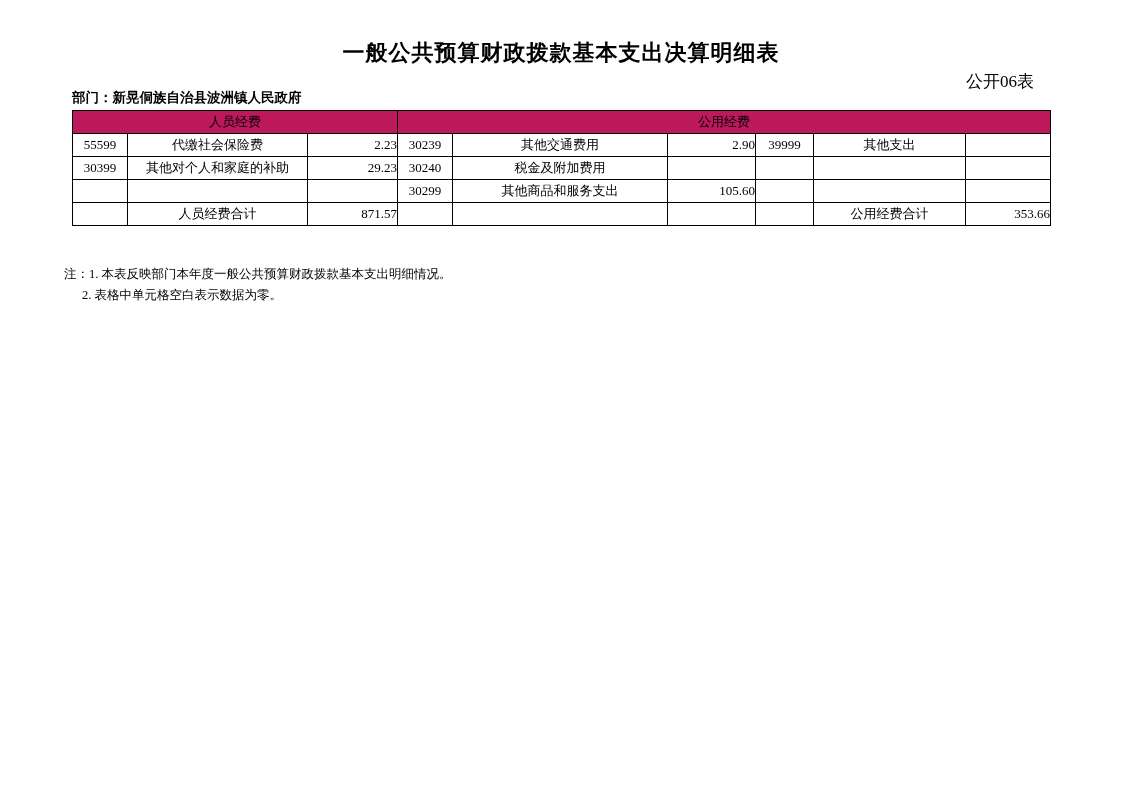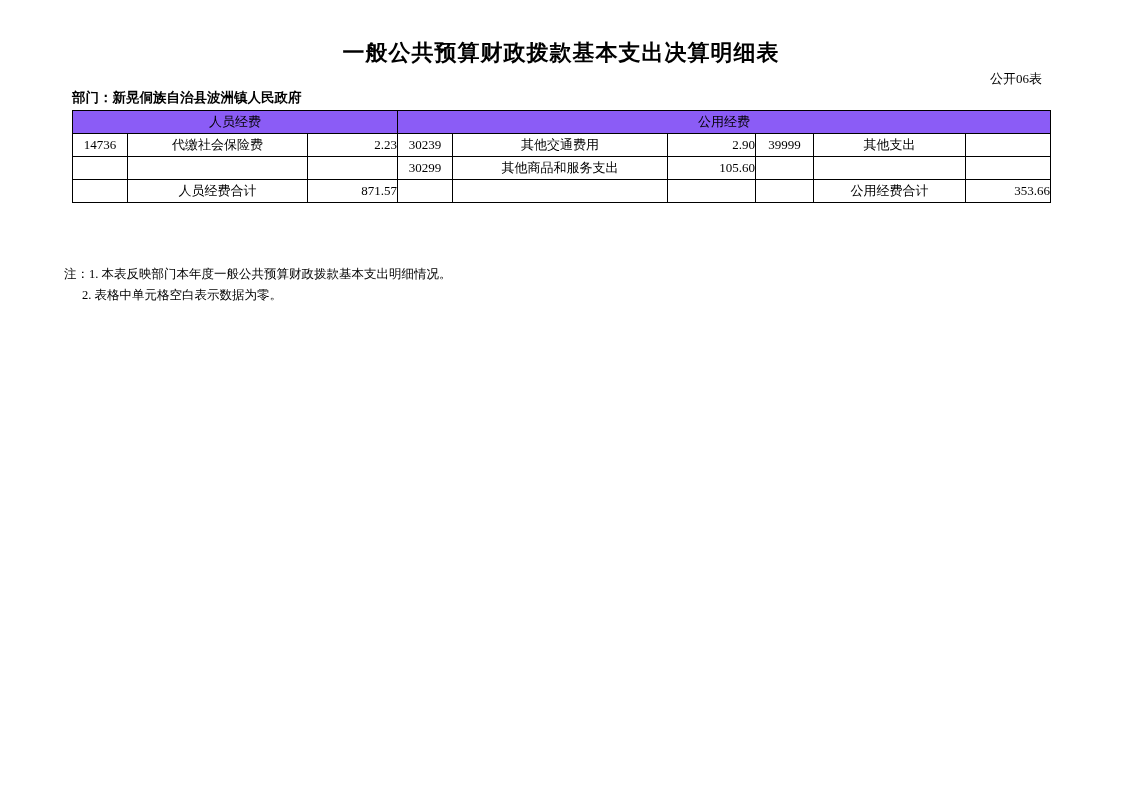--- a/index.html
+++ b/index.html
@@ -27,22 +27,22 @@
     width: 1122px;
     text-align: center;
     font-size: 22px;
     font-weight: bold;
     letter-spacing: 1px;
     font-family: "Liberation Serif", "DejaVu Serif", serif;
   }
   .form-code {
     position: absolute;
     top: 70px;
-    right: 80px;
-    font-size: 13px;
+    right: 88px;
+    font-size: 17px;
   }
   .dept-line {
     position: absolute;
     top: 89px;
     left: 72px;
     font-size: 13.5px;
     font-weight: bold;
   }
   .unit-line {
     position: absolute;
@@ -60,21 +60,21 @@
   }
   table.main td, table.main th {
     border: 1px solid #000000;
     font-size: 13px;
     font-weight: normal;
     padding: 0;
     height: 22px;
     line-height: 1.15;
   }
   .grp-head {
-    background: #8b5cf6;
+    background: #be185d;
     text-align: center;
     font-size: 14.5px;
     height: 26px;
   }
   .col-head {
     background: #d9d9d9;
     text-align: center;
     font-size: 13.5px;
     height: 32px;
     vertical-align: middle;
@@ -134,28 +134,39 @@
       <col style="width:85px">
     </colgroup>
     <thead>
       <tr>
         <td class="grp-head" colspan="3">人员经费</td>
         <td class="grp-head" colspan="6">公用经费</td>
       </tr>
     </thead>
     <tbody>
       <tr>
-        <td class="code">14736</td>
+        <td class="code">55599</td>
         <td class="name">代缴社会保险费</td>
         <td class="num">2.23</td>
         <td class="code">30239</td>
         <td class="name">其他交通费用</td>
         <td class="num">2.90</td>
         <td class="code">39999</td>
         <td class="name">其他支出</td>
+        <td class="num"></td>
+      </tr>
+      <tr>
+        <td class="code">30399</td>
+        <td class="name">其他对个人和家庭的补助</td>
+        <td class="num">29.23</td>
+        <td class="code">30240</td>
+        <td class="name">税金及附加费用</td>
+        <td class="num"></td>
+        <td class="code"></td>
+        <td class="name"></td>
         <td class="num"></td>
       </tr>
       <tr>
         <td class="code"></td>
         <td class="name"></td>
         <td class="num"></td>
         <td class="code">30299</td>
         <td class="name">其他商品和服务支出</td>
         <td class="num">105.60</td>
         <td class="code"></td>

